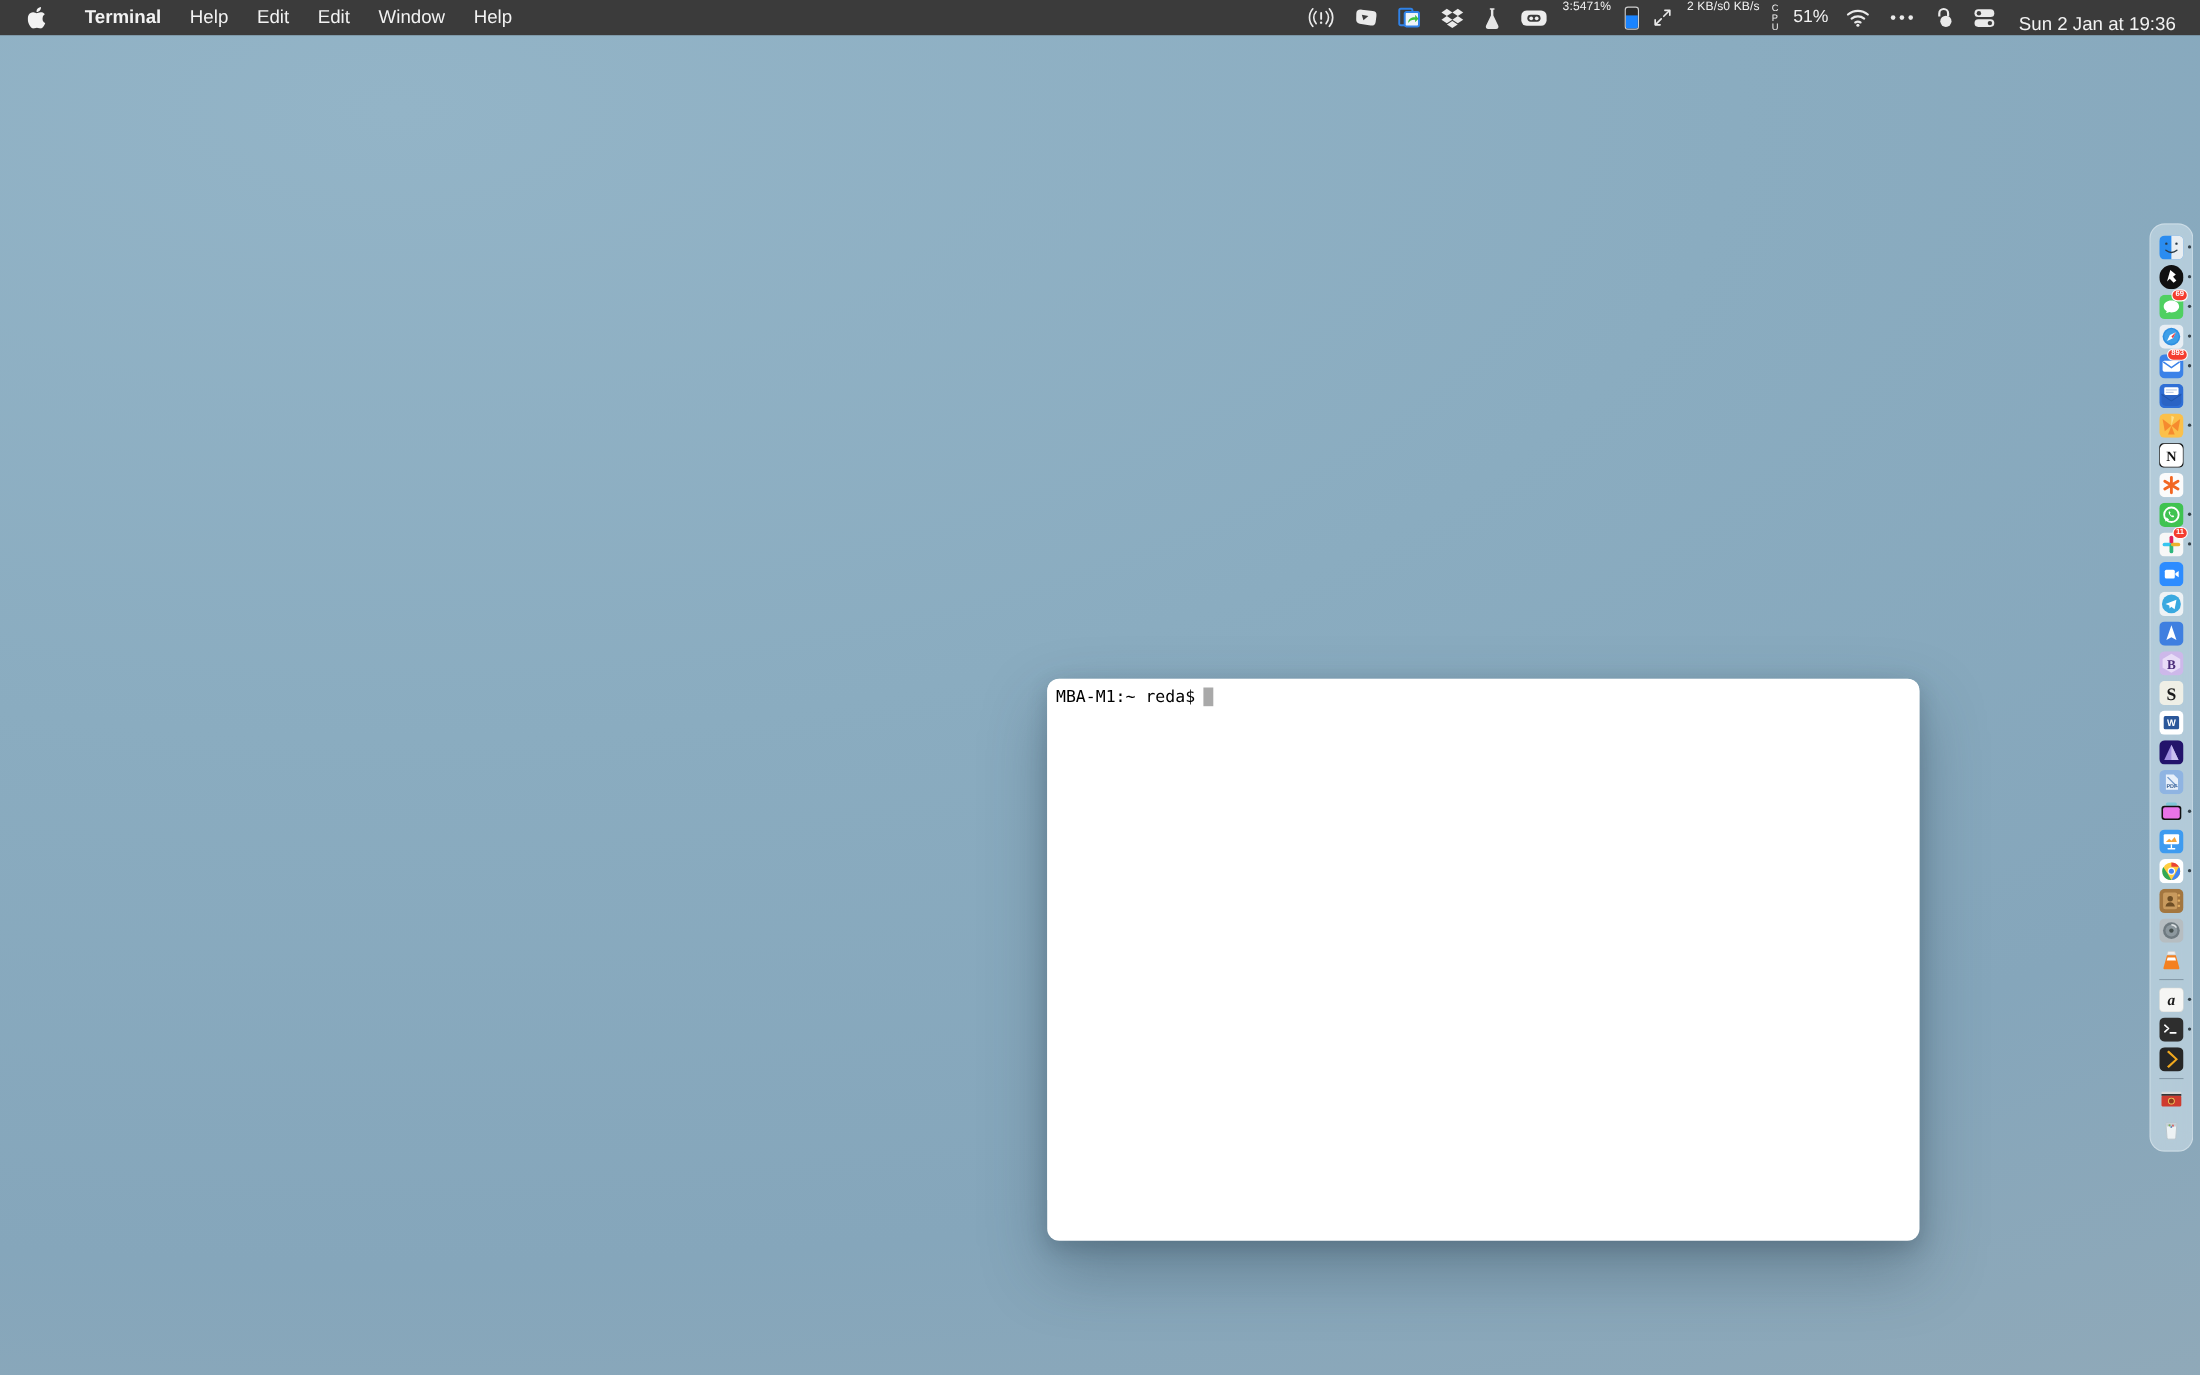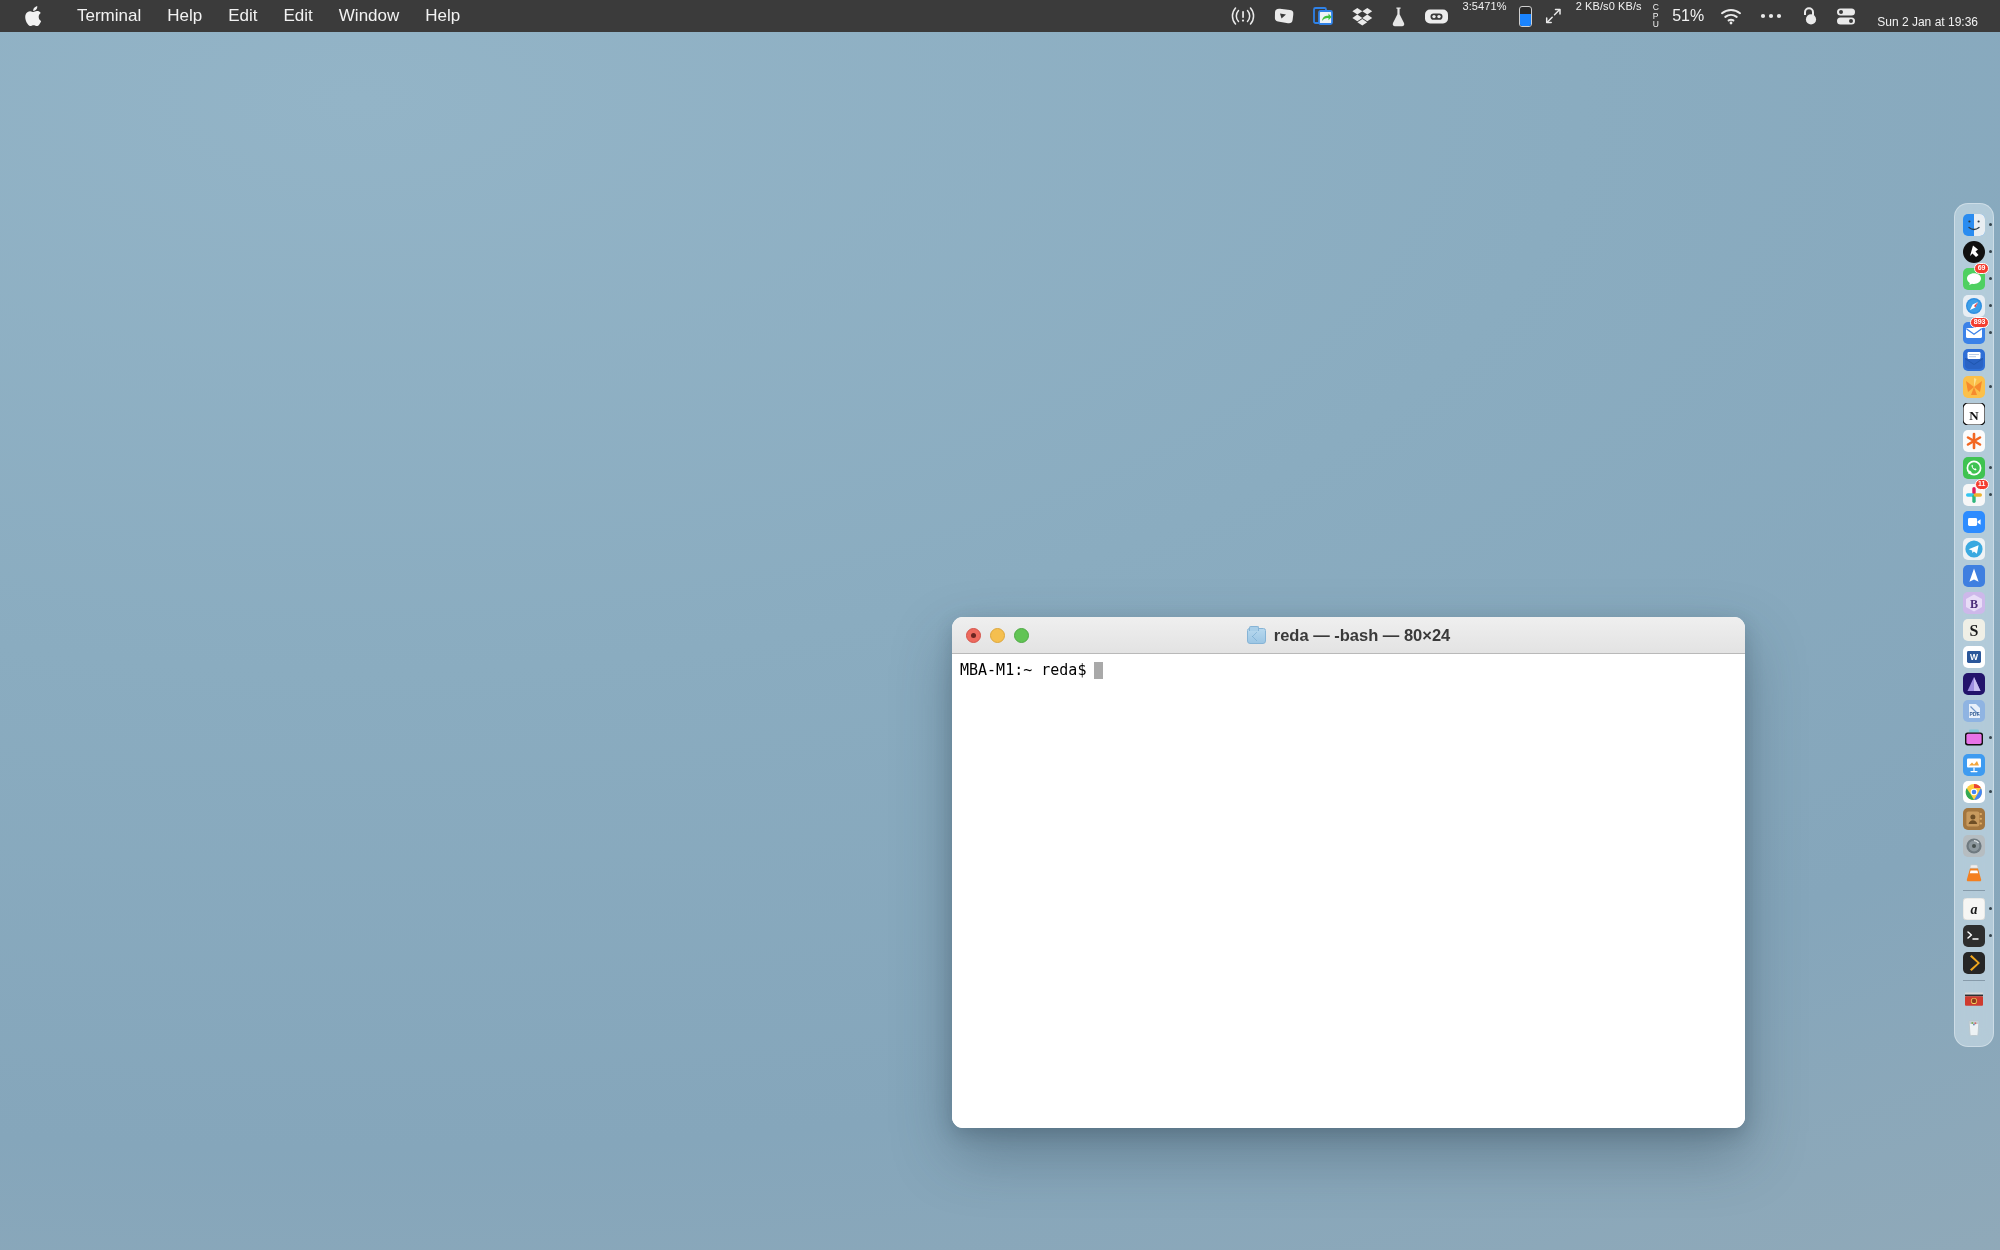--- a/index.html
+++ b/index.html
@@ -20,34 +20,34 @@
     color:#f2f2f2;
     font-size:17px;
     z-index:50;
   }
   .mb-left{ display:flex; align-items:center; }
   .apple-logo{
     width:22px; height:26px; margin-left:22px; margin-right:20px;
     display:flex; align-items:center; justify-content:center;
   }
   .mb-item{ padding:0 13px; line-height:32px; white-space:nowrap; }
-  .mb-item.app-title{ font-weight:normal; }
+  .mb-item.app-title{ font-weight:bold; }
   .mb-right{ margin-left:auto; display:flex; align-items:center; height:32px; padding-right:16px; }
   .mb-icon{ display:flex; align-items:center; justify-content:center; height:32px; padding:0 9px; }
   .mb-stat{
     display:flex; justify-content:center;
     height:32px; padding:0 5px; font-size:11px; line-height:12px;
     text-align:right; letter-spacing:.1px;
   }
   .mb-cpu-vert{
     font-size:8.5px; line-height:8.5px; display:flex; flex-direction:column;
     justify-content:center; height:32px; padding:0 6px; letter-spacing:.4px;
   }
   .mb-text{ padding:0 7px; font-size:16px; line-height:32px; white-space:nowrap; }
-  .mb-clock{ padding:0 6px 0 12px; font-size:12px; line-height:32px; white-space:nowrap;margin-top:12px; }
+  .mb-clock{ padding:0 6px 0 12px; font-size:17px; line-height:32px; white-space:nowrap;margin-top:12px; }
   .battery-pill{
     width:13px; height:21px; border-radius:3px; background:#2b2b2b;
     border:1.3px solid #cfcfcf; position:relative; overflow:hidden; margin-left:3px;
   }
   .battery-fill{ position:absolute; left:0; right:0; bottom:0; height:62%; background:#1a84ff; }
 
   
   #terminal-window{
     position:absolute;
     left:952px; top:617px; width:793px; height:511px;
@@ -286,31 +286,20 @@
         <circle cx="5" cy="5" r="2" fill="#3b3b3b"></circle>
         <rect x="1" y="10.5" width="18" height="7" rx="3.5" fill="#eaeaea"></rect>
         <circle cx="15" cy="14" r="2" fill="#3b3b3b"></circle>
       </svg>
     </div>
     <div class="mb-clock">Sun 2 Jan at  19:36</div>
   </div>
 </div>
 
 <div id="terminal-window">
-  <div id="titlebar">
-    <div class="traffic">
-      <div class="light red"></div>
-      <div class="light yellow"></div>
-      <div class="light green"></div>
-    </div>
-    <div class="title-center">
-      <div class="folder-ico"></div>
-      <div class="title-text">reda — -bash — 80×24</div>
-    </div>
-  </div>
   <div id="term-body">
     <div class="term-line">
       <span>MBA-M1:~ reda$</span>
       <span class="cursor-block"></span>
     </div>
   </div>
 </div>
 
 <div id="dock">
   <div id="dock-main">

